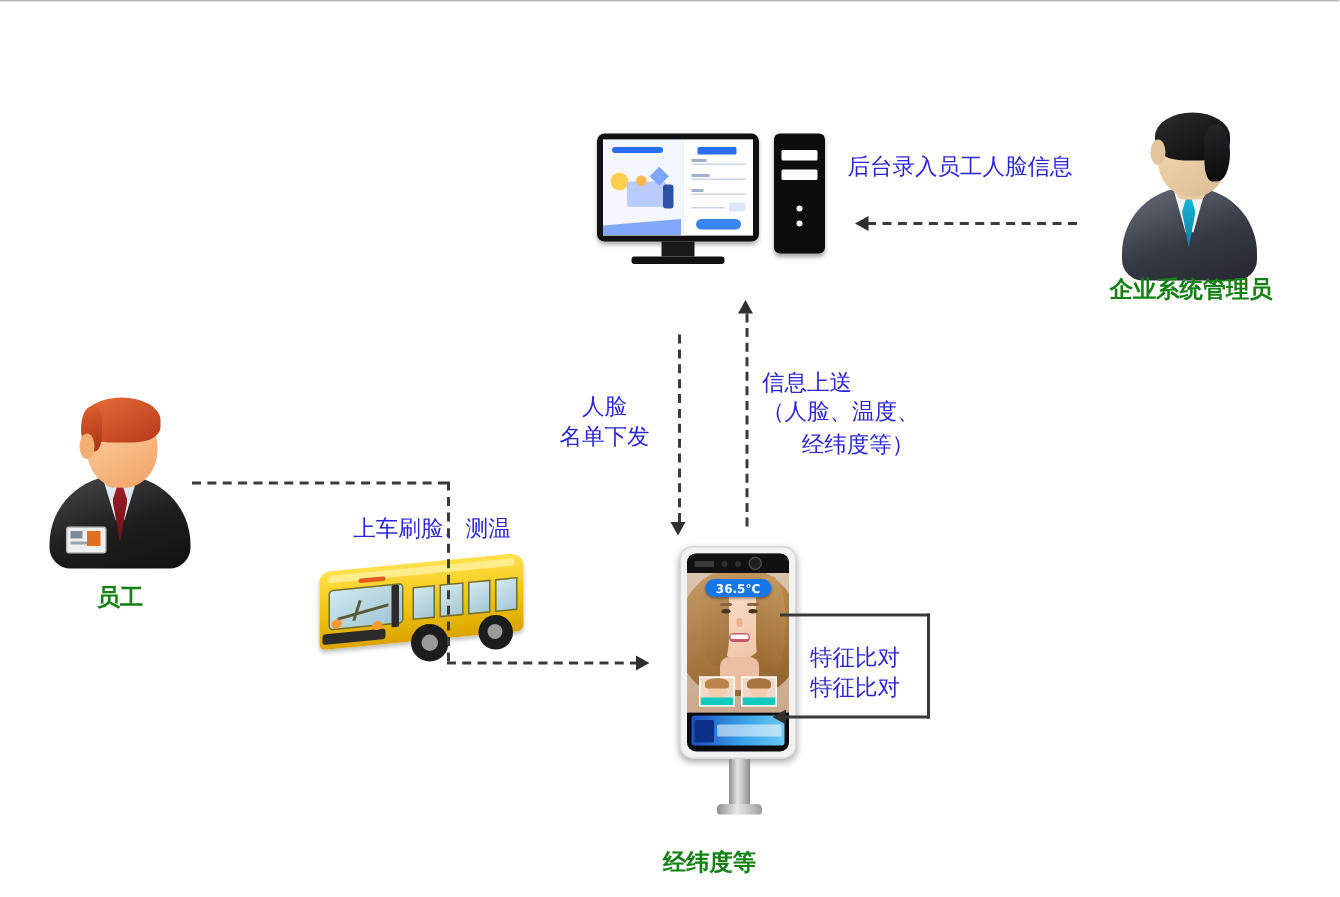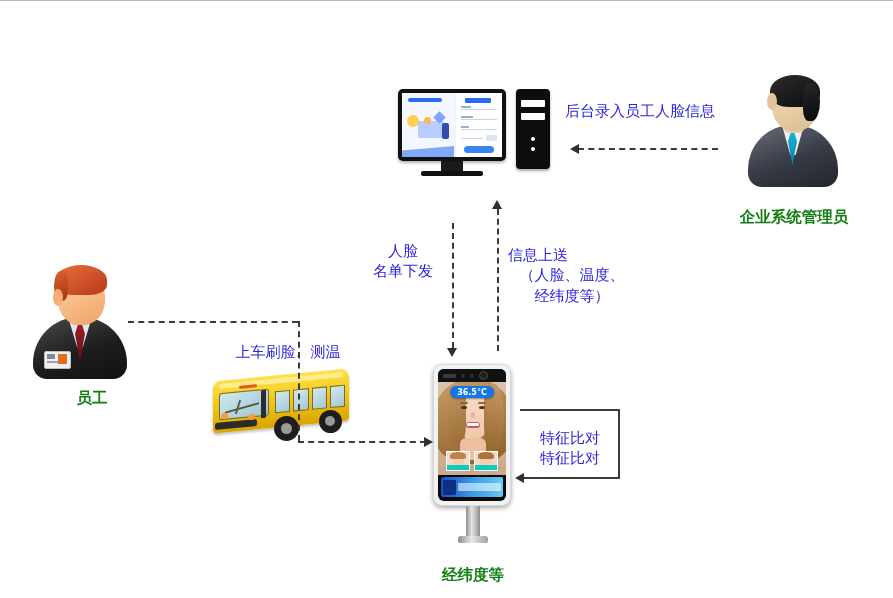--- a/index.html
+++ b/index.html
@@ -61,21 +61,21 @@
     position:absolute;width:34px;height:80px;background:#0d0d0d;border-radius:4px;
     box-shadow:0 2px 3px rgba(0,0,0,.35);
   }
   .tower .bay{position:absolute;left:5px;width:24px;height:7px;background:#fff;border-radius:1px;}
   .tower .dot{position:absolute;left:15px;width:4px;height:4px;border-radius:50%;background:#fff;}
 
   
   .bus{position:absolute;}
 
   
-  .terminal{position:absolute;}
+  .terminal{position:absolute;margin-left:20px;}
   .term-body{
     width:78px;height:142px;background:#f2f2f2;border-radius:9px;
     padding:4px 4px;box-sizing:border-box;
     box-shadow:0 2px 5px rgba(0,0,0,.35);
     border:1px solid #d8d8d8;
   }
   .term-inner{width:100%;height:100%;background:#0a0a0a;border-radius:6px;overflow:hidden;position:relative;}
   .sensor-bar{height:13px;background:#111;display:flex;align-items:center;padding:0 5px;gap:5px;}
   .sensor-bar .slot{width:13px;height:4px;background:#3b3b3b;border-radius:1px;}
   .sensor-bar .lens{width:4px;height:4px;border-radius:50%;background:#2f2f2f;}
@@ -162,21 +162,21 @@
 
     <div style="position:absolute;left:32px;top:6px;width:46px;height:52px;border-radius:50% 50% 46% 46%;
                 background:linear-gradient(150deg,#f3dcb8,#dcbd92);"></div>
 
     <div style="position:absolute;left:30px;top:2px;width:50px;height:32px;border-radius:50% 50% 38% 38%;
                 background:linear-gradient(150deg,#2e2c2c,#0c0c0c);"></div>
     <div style="position:absolute;left:63px;top:10px;width:17px;height:38px;border-radius:40% 55% 55% 35%;
                 background:linear-gradient(160deg,#27262a,#0a0a0a);"></div>
     <div style="position:absolute;left:27px;top:20px;width:10px;height:17px;border-radius:50%;background:#e3c59c;"></div>
   </div>
-  <div class="lbl-green" style="left:718px;top:183px;width:152px;margin-top:24px;">企业系统管理员</div>
+  <div class="lbl-green" style="left:718px;top:183px;width:152px;">企业系统管理员</div>
 
   <div class="lbl-blue" style="left:560px;top:100px;width:160px;">
     <span>后台录入员工人脸信息</span>
   </div>
   <div class="dash-h" style="left:578px;top:147px;width:140px;"></div>
   <div class="arrow left" style="left:570px;top:143px;"></div>
 
   <div class="person" style="left:27px;top:262px;width:106px;height:114px;">
     <div class="shadow"></div>
 
@@ -199,21 +199,21 @@
 
     <div style="position:absolute;left:31px;top:8px;width:47px;height:54px;border-radius:50% 50% 46% 46%;
                 background:linear-gradient(150deg,#ffd8a8,#f0a165);"></div>
 
     <div style="position:absolute;left:28px;top:2px;width:52px;height:30px;border-radius:50% 50% 34% 34%;
                 background:linear-gradient(150deg,#e8703a,#b8391b);"></div>
     <div style="position:absolute;left:27px;top:8px;width:14px;height:30px;border-radius:55% 35% 40% 55%;
                 background:linear-gradient(160deg,#dd5f2c,#a93318);"></div>
     <div style="position:absolute;left:26px;top:26px;width:10px;height:17px;border-radius:50%;background:#f4ae74;"></div>
   </div>
-  <div class="lbl-green" style="left:39px;top:388px;width:106px;">员工</div>
+  <div class="lbl-green" style="left:27px;top:388px;width:106px;">员工</div>
 
   <div class="bus" style="left:205px;top:366px;width:150px;height:80px;">
     <div class="shadow" style="left:8px;bottom:-2px;width:132px;height:14px;"></div>
 
     <div style="position:absolute;left:8px;top:8px;width:136px;height:52px;border-radius:7px 9px 4px 4px;
                 background:linear-gradient(180deg,#ffe14a,#f2c20c 55%,#d9a400);
                 transform:skewY(-5.5deg);box-shadow:0 2px 3px rgba(0,0,0,.25);"></div>
 
     <div style="position:absolute;left:14px;top:11px;width:124px;height:5px;background:#ffee9a;border-radius:4px;transform:skewY(-5.5deg);opacity:.85;"></div>
 
@@ -250,30 +250,30 @@
   <div class="dash-v" style="left:298px;top:320px;height:120px;"></div>
   <div class="dash-h" style="left:298px;top:440px;width:128px;"></div>
   <div class="arrow right" style="left:424px;top:436px;"></div>
 
   <div class="lbl-blue" style="left:218px;top:341px;width:140px;">
     <span>上车刷脸、测温</span>
   </div>
 
   <div class="dash-v" style="left:452px;top:222px;height:125px;"></div>
   <div class="arrow down" style="left:447px;top:347px;"></div>
-  <div class="lbl-blue" style="left:362px;top:240px;width:82px;">
+  <div class="lbl-blue" style="left:362px;top:260px;width:82px;">
     <div>人脸</div>
     <div>名单下发</div>
   </div>
 
   <div class="dash-v" style="left:497px;top:208px;height:142px;"></div>
   <div class="arrow up" style="left:492px;top:199px;"></div>
   <div class="lbl-blue" style="left:508px;top:244px;width:128px;text-align:left;">
     <div style="text-align:left;">信息上送</div>
-    <div style="text-align:center;font-family:Liberation Serif, serif;">（人脸、温度、</div>
+    <div style="text-align:left;font-family:Liberation Serif, serif;">（人脸、温度、</div>
     <div style="text-align:center;">经纬度等）</div>
   </div>
 
   <div class="terminal" style="left:433px;top:363px;width:80px;">
     <div class="term-body">
       <div class="term-inner">
         <div class="sensor-bar">
           <div class="slot"></div>
           <div class="lens"></div>
           <div class="lens"></div>

